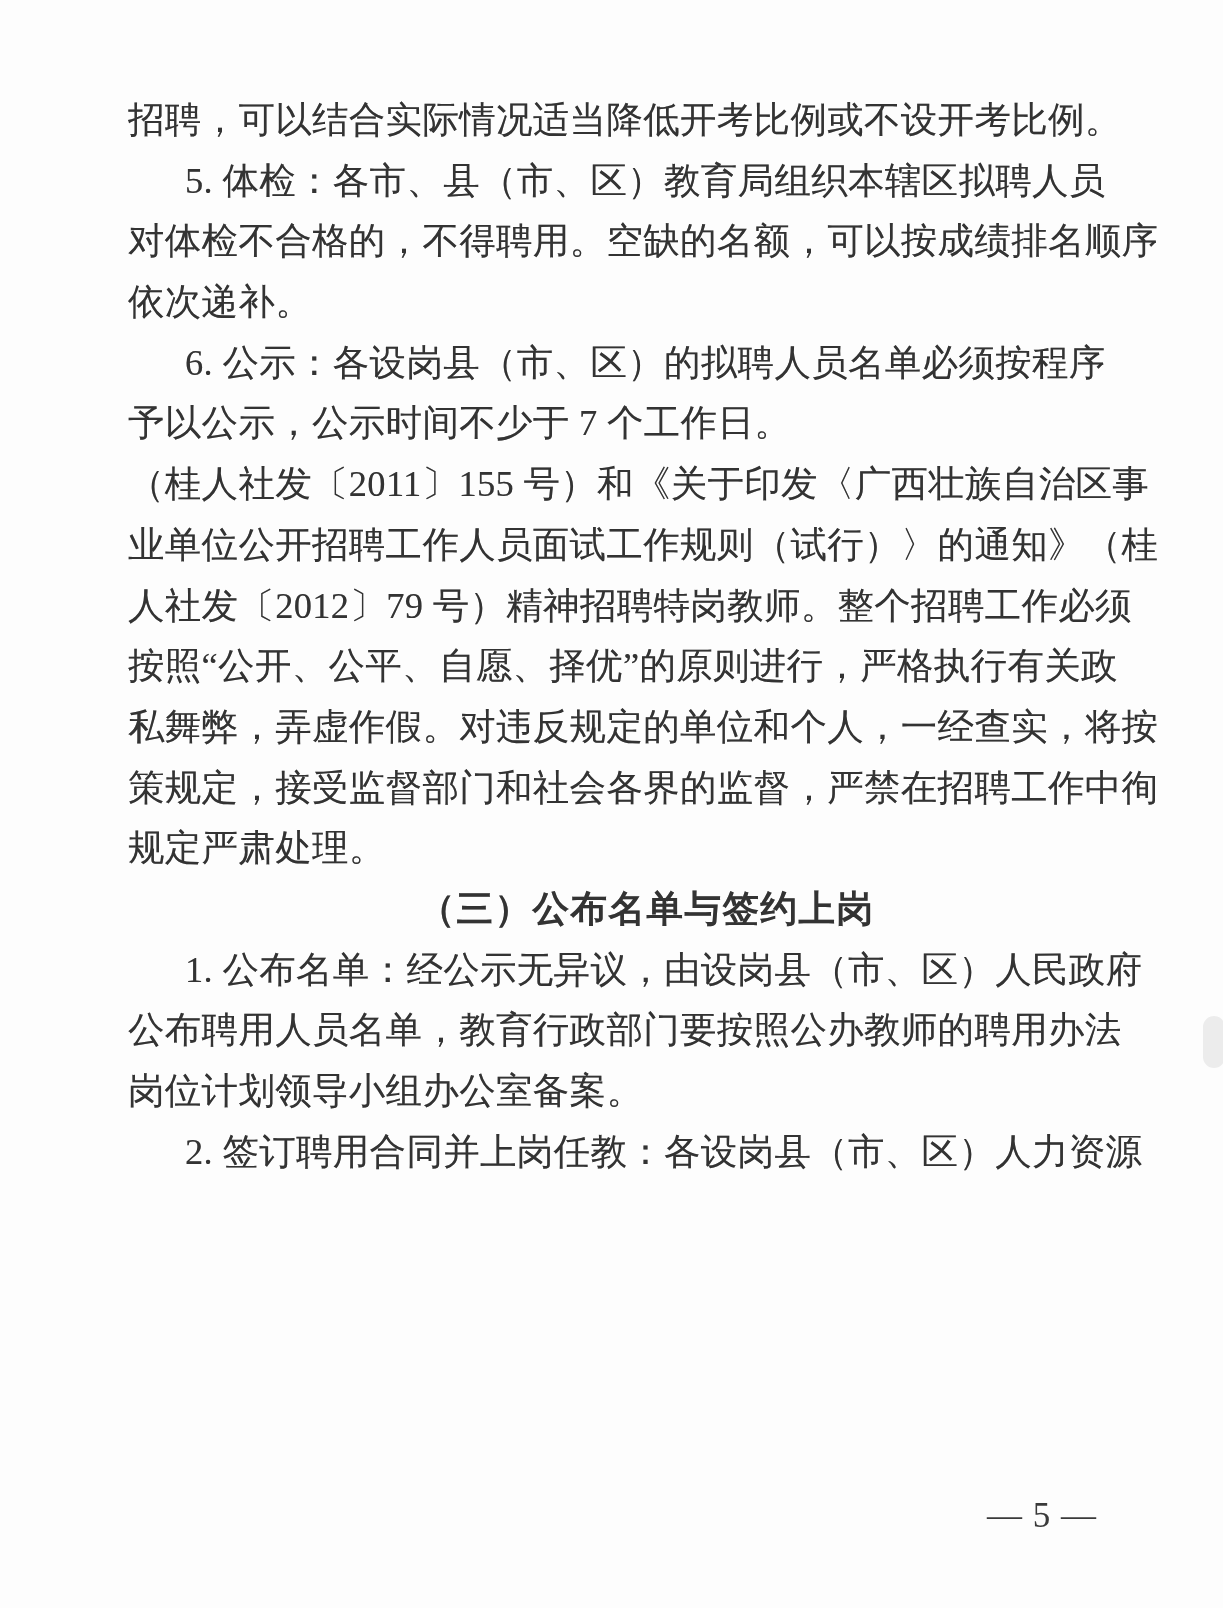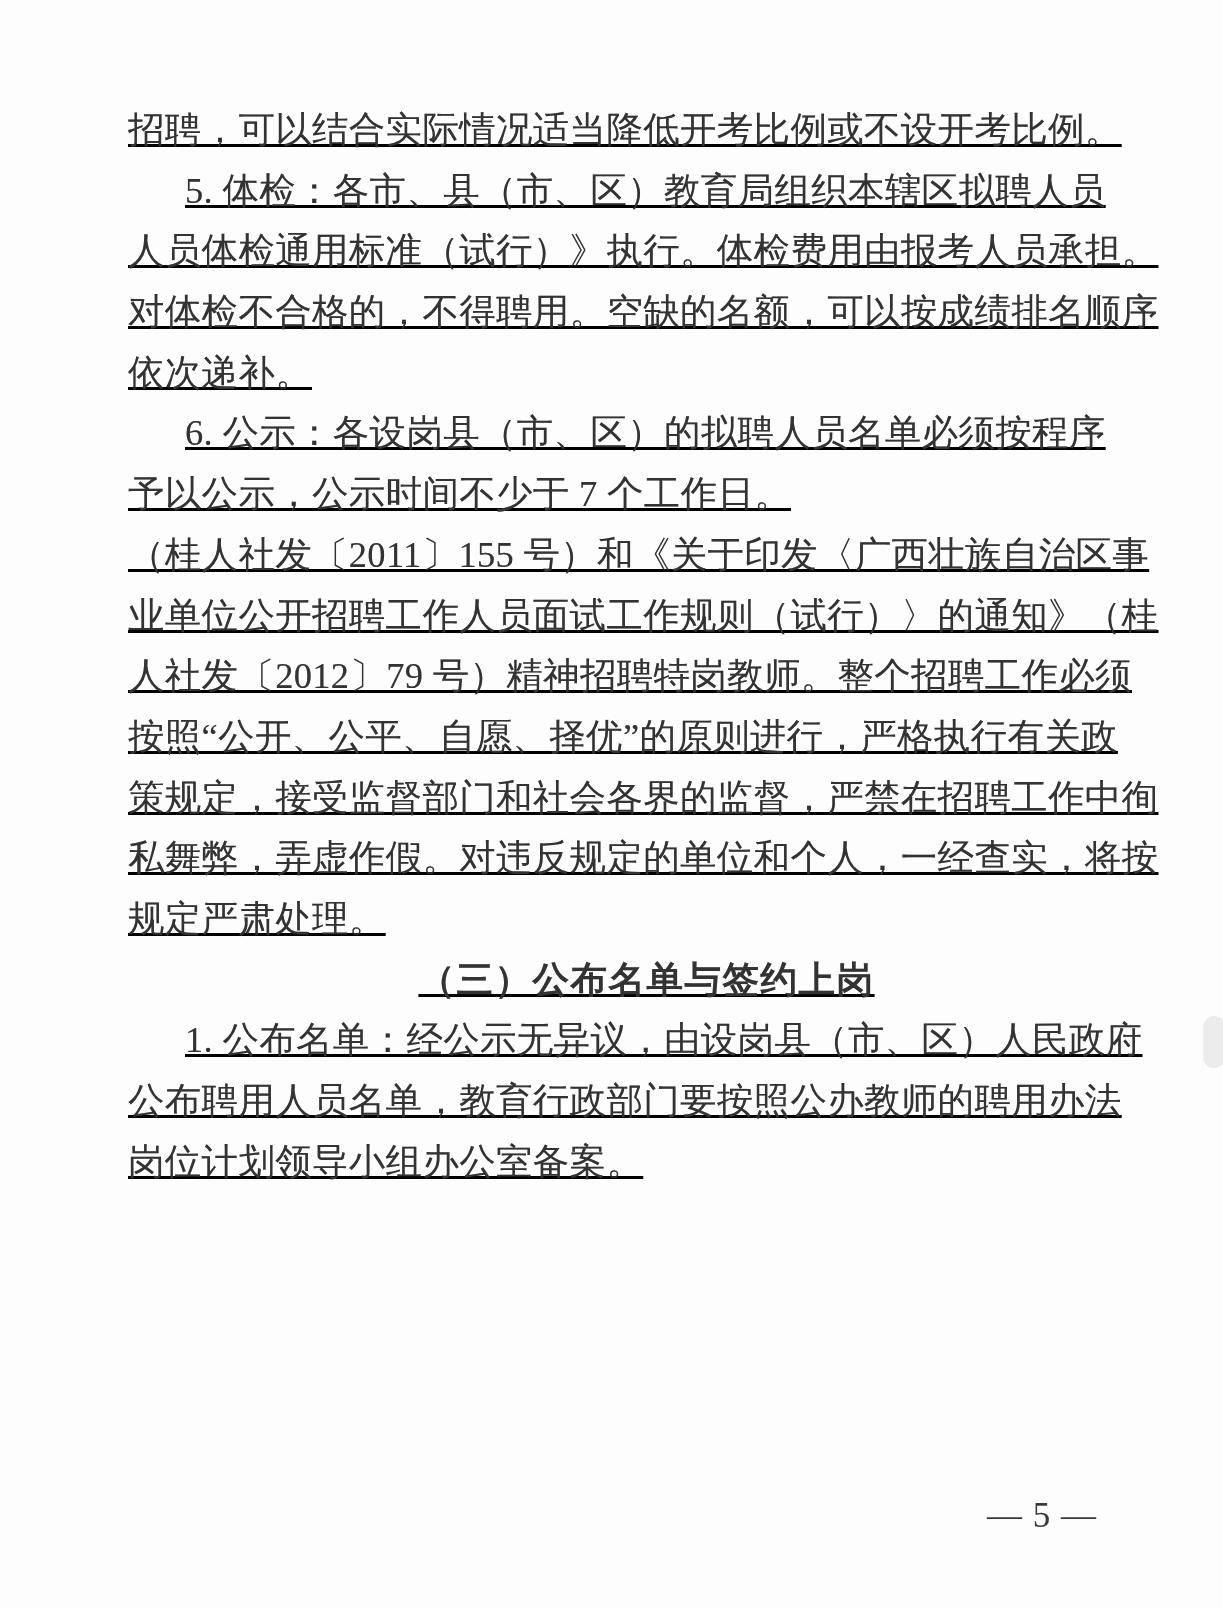--- a/index.html
+++ b/index.html
@@ -11,23 +11,22 @@
     position: relative;
     width: 1223px;
     height: 1608px;
     background: #fdfdfd;
     overflow: hidden;
     font-family: "Liberation Serif", "DejaVu Serif", serif;
   }
   .textblock {
     position: absolute;
     left: 128px;
-    top: 100px;
+    top: 90px;
     width: 980px;
-    text-decoration: underline;
   }
   .line {
     height: 60.7px;
     line-height: 60.7px;
     font-size: 36.5px;
     color: #333333;
     white-space: nowrap;
     letter-spacing: 0.3px;
     text-shadow: 0 0 0.6px rgba(70,70,70,0.45);
   }
@@ -60,35 +59,35 @@
   }
 </style>
 </head>
 <body>
 
 <div class="page">
 
   <div class="textblock">
     <div class="line">招聘，可以结合实际情况适当降低开考比例或不设开考比例。</div>
     <div class="line indent">5. 体检：各市、县（市、区）教育局组织本辖区拟聘人员</div>
-    <div class="line">人员体检通用标准（试行）》执行。体检费用由报考人员承担。</div>
     <div class="line">对体检不合格的，不得聘用。空缺的名额，可以按成绩排名顺序</div>
     <div class="line">依次递补。</div>
     <div class="line indent">6. 公示：各设岗县（市、区）的拟聘人员名单必须按程序</div>
     <div class="line">予以公示，公示时间不少于 7 个工作日。</div>
     <div class="line">（桂人社发〔2011〕155 号）和《关于印发〈广西壮族自治区事</div>
     <div class="line">业单位公开招聘工作人员面试工作规则（试行）〉的通知》（桂</div>
     <div class="line">人社发〔2012〕79 号）精神招聘特岗教师。整个招聘工作必须</div>
     <div class="line">按照“公开、公平、自愿、择优”的原则进行，严格执行有关政</div>
+    <div class="line">私舞弊，弄虚作假。对违反规定的单位和个人，一经查实，将按</div>
     <div class="line">策规定，接受监督部门和社会各界的监督，严禁在招聘工作中徇</div>
-    <div class="line">私舞弊，弄虚作假。对违反规定的单位和个人，一经查实，将按</div>
     <div class="line">规定严肃处理。</div>
     <div class="line indent heading">（三）公布名单与签约上岗</div>
     <div class="line indent">1. 公布名单：经公示无异议，由设岗县（市、区）人民政府</div>
     <div class="line">公布聘用人员名单，教育行政部门要按照公办教师的聘用办法</div>
     <div class="line">岗位计划领导小组办公室备案。</div>
+    <div class="line indent">2. 签订聘用合同并上岗任教：各设岗县（市、区）人力资源</div>
   </div>
 
   <div class="page-number">— 5 —</div>
 
   <div class="scrollbar-thumb"></div>
 
 </div>
 
 </body></html>

